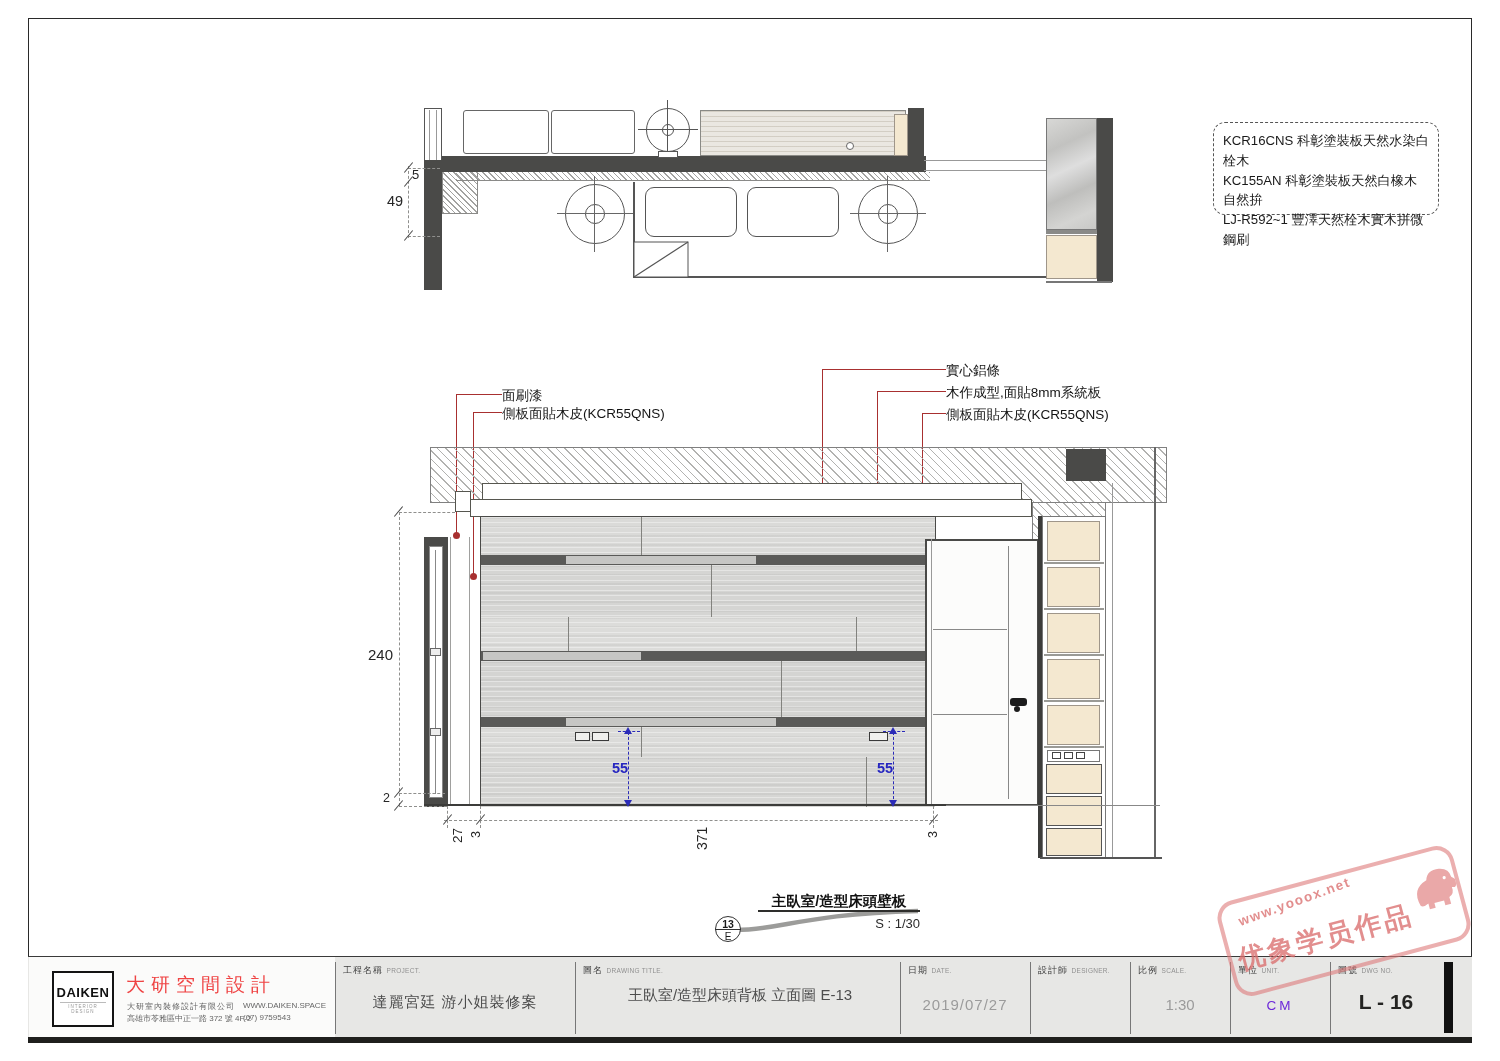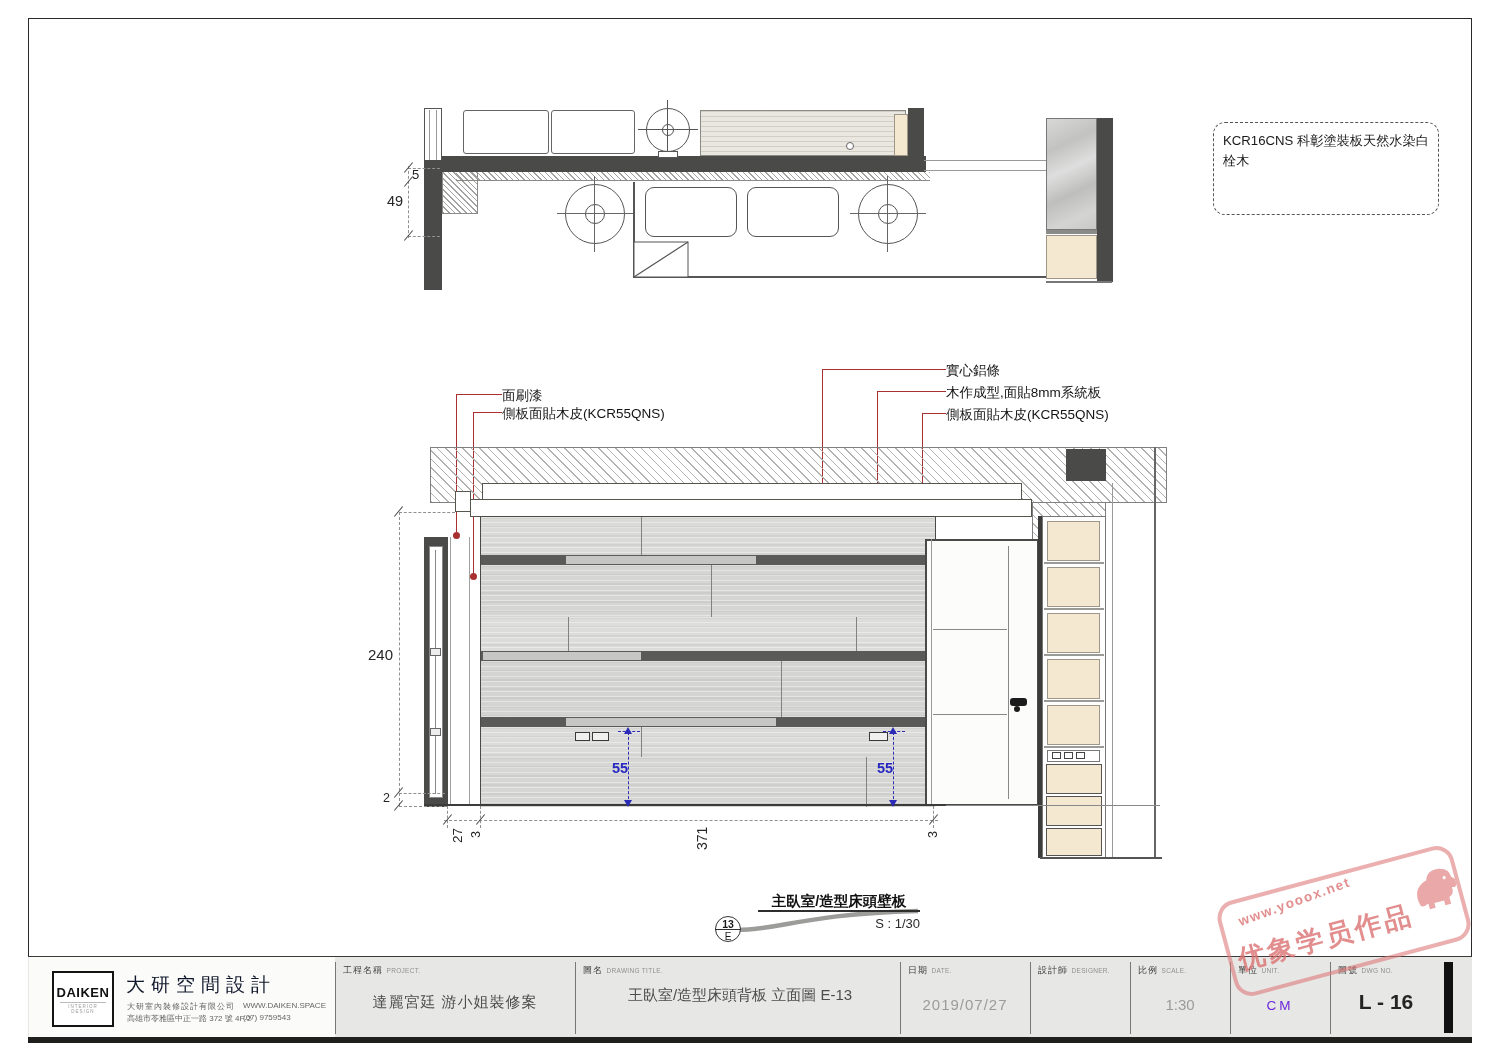--- a/index.html
+++ b/index.html
@@ -91,20 +91,22 @@
   <div class="a dh" style="left:408px;top:236px;width:32px"></div>
   <div class="a tick" style="left:402px;top:167px"></div>
   <div class="a tick" style="left:402px;top:181px"></div>
   <div class="a tick" style="left:402px;top:235px"></div>
   <div class="a dim" style="left:412px;top:167px;font-size:13px">5</div>
   <div class="a dim" style="left:387px;top:193px;font-size:14.5px">49</div>
 </div>
 
 <div class="a" style="left:1213px;top:122px;width:226px;height:93px;border:1.6px dashed #555;border-radius:12px;padding:8px 9px;font-size:13.2px;line-height:1.5;background:#fff">
   <div>KCR16CNS 科彰塗裝板天然水染白栓木</div>
+  <div>KC155AN 科彰塗裝板天然白橡木自然拚</div>
+  <div>LJ-R592~1 豐澤天然栓木實木拼微鋼刷</div>
 </div>
 
 <div class="a lbl" style="left:502px;top:387px">面刷漆</div>
 <div class="a lbl" style="left:502px;top:405px">側板面貼木皮(KCR55QNS)</div>
 <div class="a lbl" style="left:946px;top:362px">實心鋁條</div>
 <div class="a lbl" style="left:946px;top:384px">木作成型,面貼8mm系統板</div>
 <div class="a lbl" style="left:946px;top:406px">側板面貼木皮(KCR55QNS)</div>
 <div class="a rh" style="left:457px;top:394px;width:45px"></div>
 <div class="a rh" style="left:474px;top:412px;width:28px"></div>
 <div class="a rv" style="left:456px;top:394px;height:141px"></div>
@@ -274,21 +276,21 @@
   <div class="a" style="left:1130px;top:962px;width:1px;height:72px;background:#777"></div>
   <div class="a" style="left:1230px;top:962px;width:1px;height:72px;background:#777"></div>
   <div class="a" style="left:1330px;top:962px;width:1px;height:72px;background:#777"></div>
   <div class="a" style="left:1444px;top:962px;width:9px;height:71px;background:#111"></div>
   <div class="a" style="left:28px;top:1037px;width:1444px;height:6px;background:#1f1f1d"></div>
 
   <div class="a" style="left:52px;top:971px;width:62px;height:56px;border:2.5px solid #141414;background:#fff;text-align:center;padding-top:12px">
     <div style="font-size:13px;font-weight:bold;letter-spacing:.5px;color:#111">DAIKEN</div>
     <div style="font-size:4.5px;letter-spacing:1px;color:#999;border-top:1px solid #bbb;margin:2px 6px 0;padding-top:1px">INTERIOR DESIGN</div>
   </div>
-  <div class="a" style="left:126px;top:972px;font-size:19px;letter-spacing:6px;color:#0f172a;white-space:nowrap">大研空間設計</div>
+  <div class="a" style="left:126px;top:972px;font-size:19px;letter-spacing:6px;color:#ef4444;white-space:nowrap">大研空間設計</div>
   <div class="a" style="left:127px;top:1001px;font-size:8px;color:#666;letter-spacing:1px;white-space:nowrap">大研室內裝修設計有限公司</div>
   <div class="a" style="left:127px;top:1013px;font-size:8px;color:#666;white-space:nowrap">高雄市苓雅區中正一路 372 號 4F-2</div>
   <div class="a" style="left:243px;top:1001px;font-size:8px;color:#666;white-space:nowrap">WWW.DAIKEN.SPACE</div>
   <div class="a" style="left:243px;top:1013px;font-size:8px;color:#666;white-space:nowrap">(07) 9759543</div>
 
   <div class="a cell-label" style="left:343px;top:964px"><span>工程名稱</span> <span class="en">PROJECT.</span></div>
   <div class="a cell-label" style="left:583px;top:964px"><span>圖名</span> <span class="en">DRAWING TITLE.</span></div>
   <div class="a cell-label" style="left:908px;top:964px"><span>日期</span> <span class="en">DATE.</span></div>
   <div class="a cell-label" style="left:1038px;top:964px"><span>設計師</span> <span class="en">DESIGNER.</span></div>
   <div class="a cell-label" style="left:1138px;top:964px"><span>比例</span> <span class="en">SCALE.</span></div>

